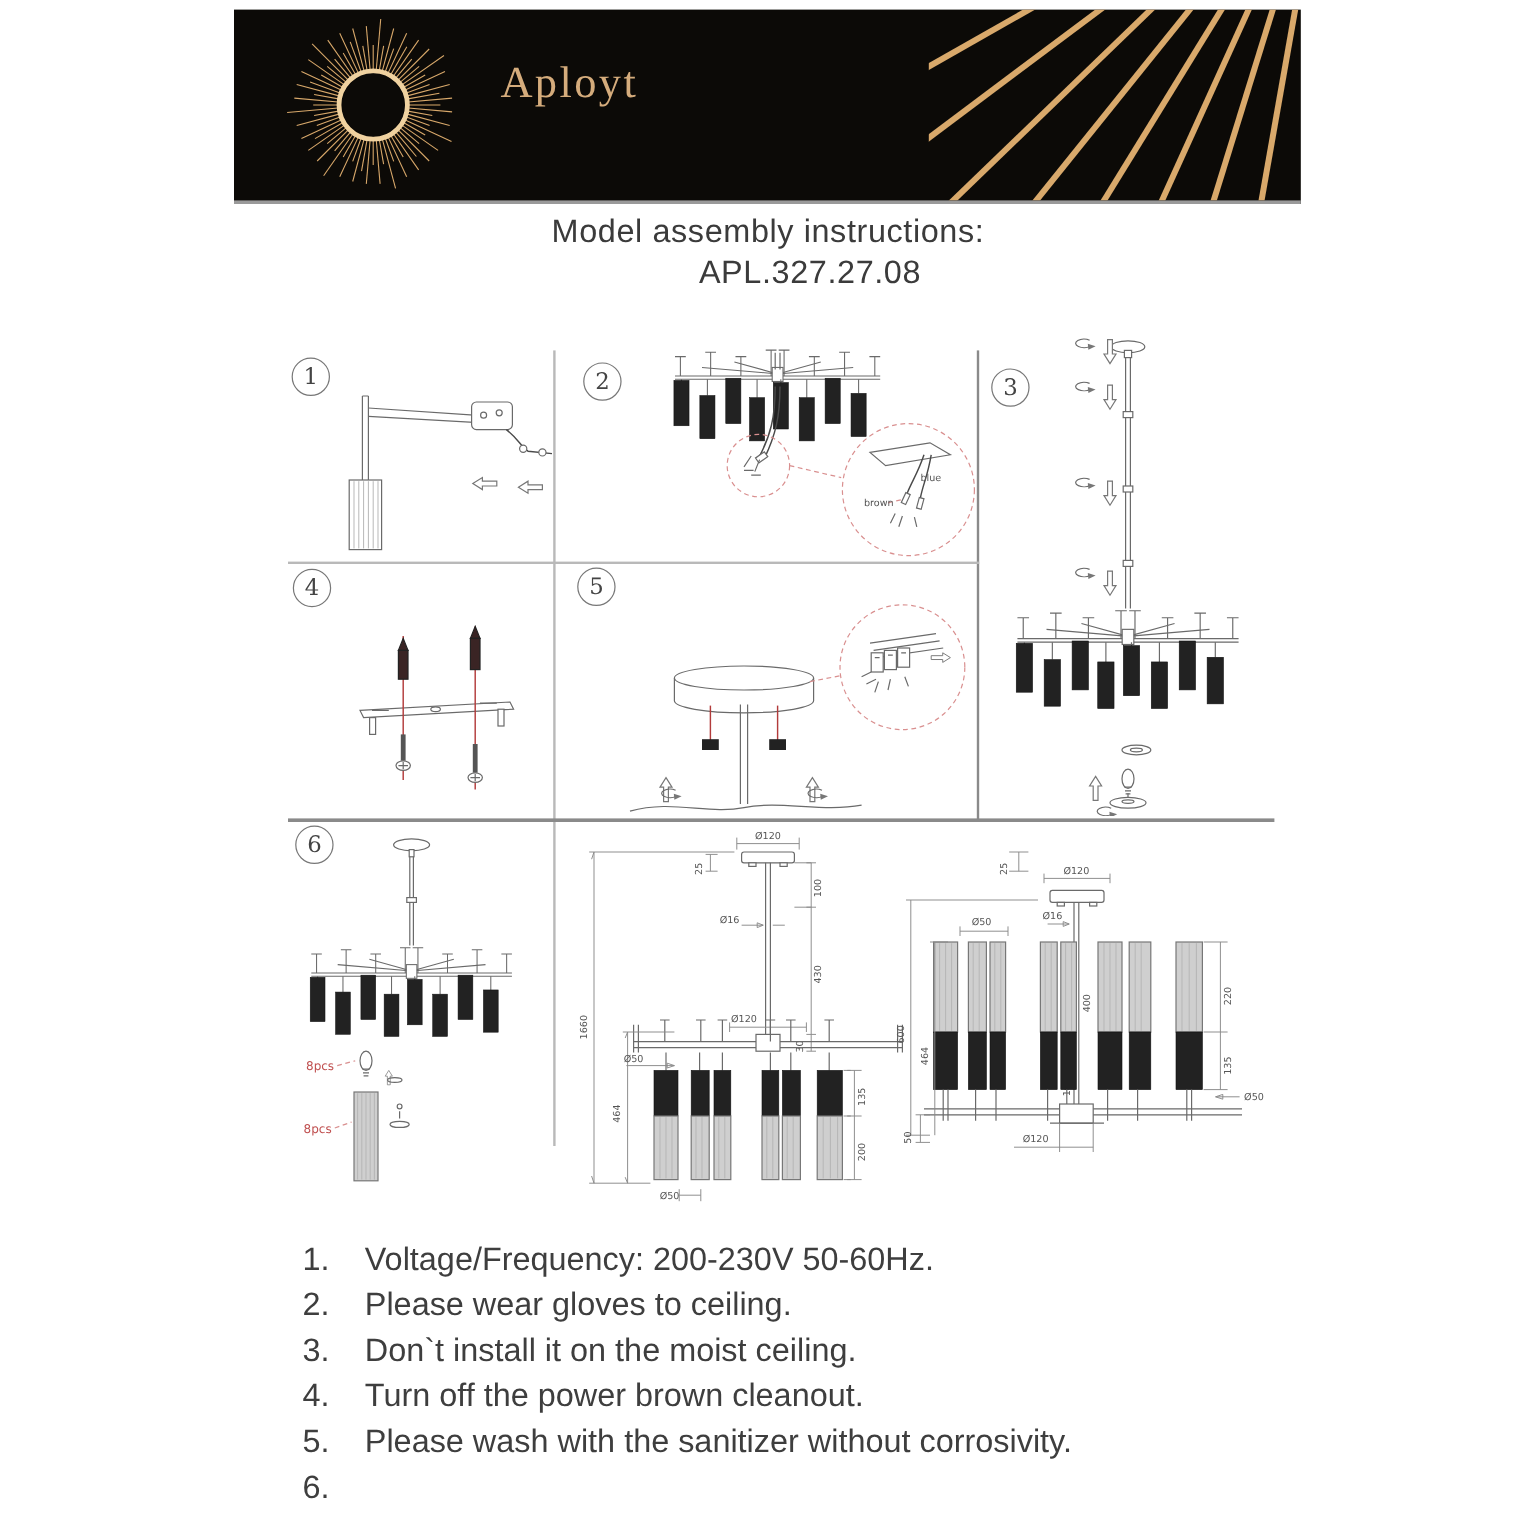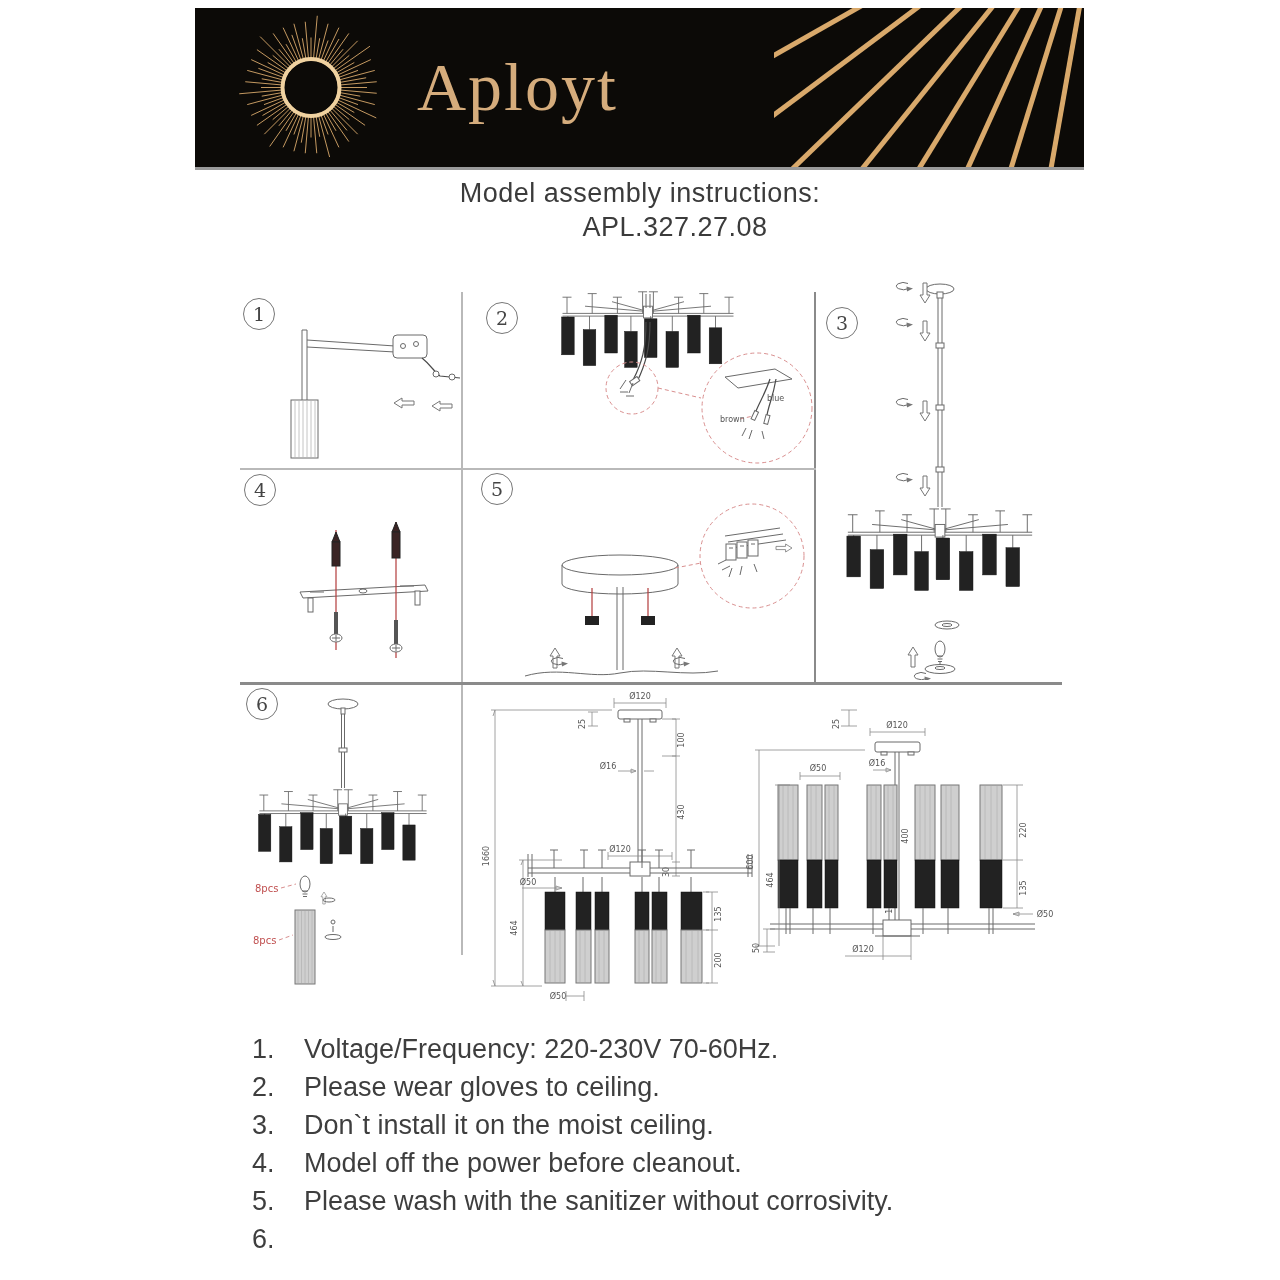--- a/index.html
+++ b/index.html
@@ -3,21 +3,21 @@
 <meta charset="utf-8">
 <style>
   html,body{margin:0;padding:0;background:#ffffff;}
   #sheet{position:relative;width:1280px;height:1280px;background:#ffffff;overflow:hidden;
          font-family:"Liberation Sans",sans-serif;}
 
   
   #banner{position:absolute;left:195px;top:8px;width:889px;height:159px;background:#0c0a07;
           border-bottom:3px solid #9a9a9a;overflow:hidden;}
   #logo-svg{position:absolute;left:40px;top:2px;}
-  #brand{position:absolute;left:222px;top:40px;font-size:68px;color:#d5ac7c;
+  #brand{position:absolute;left:222px;top:40px;font-size:37px;color:#d5ac7c;
          letter-spacing:2px;font-family:"Liberation Serif",serif;}
   #fan-svg{position:absolute;right:0;top:0;}
 
   
   .title-line{position:absolute;left:0;width:1280px;text-align:center;color:#3b3b3b;
               font-size:27px;letter-spacing:0.5px;}
   #title1{top:178px;}
   #title2{top:212px;margin-left:35px;}
 
   
@@ -415,33 +415,33 @@
     <path class="dml" d="M268,230 H288 M268,230 l6,-2 v4 z"></path>
     <path class="dml" d="M22,245 V268 M18,245 H30 M18,268 H30"></path>
     <text class="dim" transform="translate(14,264) rotate(-90)">50</text>
     <text class="dim" x="118" y="268">Ø120</text>
     <path class="dml" d="M138,252 V276 M166,252 V276 M138,272 H166 M100,272 H138"></path>
   </svg>
 
   <div id="notes">
     <div class="note-row">
         <span class="note-num">1.</span>
-        <span>Voltage/Frequency: 220-230V 70-60Hz.</span>
+        <span>Voltage/Frequency: 200-230V 50-60Hz.</span>
       </div>
     <div class="note-row">
         <span class="note-num">2.</span>
         <span>Please wear gloves to ceiling.</span>
       </div>
     <div class="note-row">
         <span class="note-num">3.</span>
         <span>Don`t install it on the moist ceiling.</span>
       </div>
     <div class="note-row">
         <span class="note-num">4.</span>
-        <span>Model off the power before cleanout.</span>
+        <span>Turn off the power brown cleanout.</span>
       </div>
     <div class="note-row">
         <span class="note-num">5.</span>
         <span>Please wash with the sanitizer without corrosivity.</span>
       </div>
     <div class="note-row">
         <span class="note-num">6.</span>
       </div>
   </div>
 

